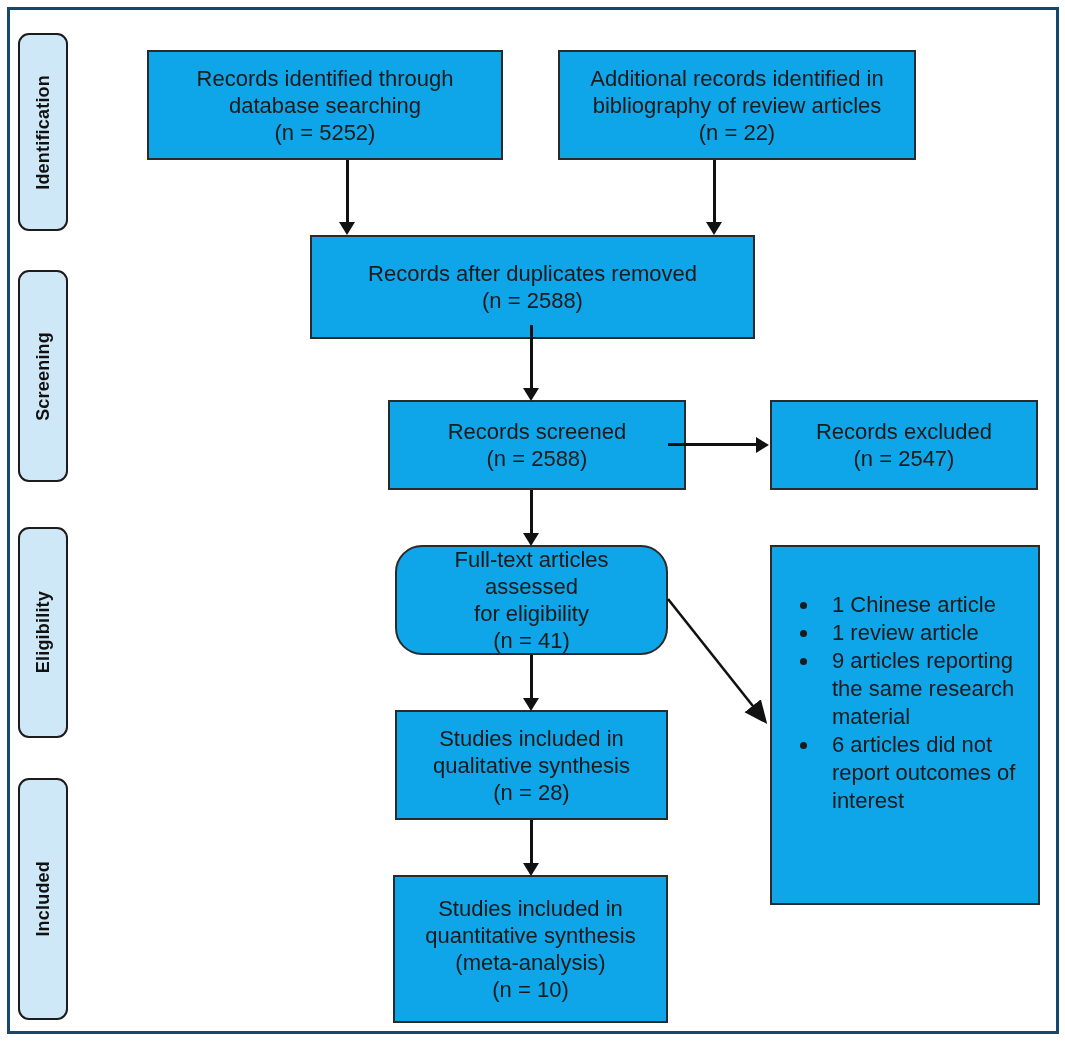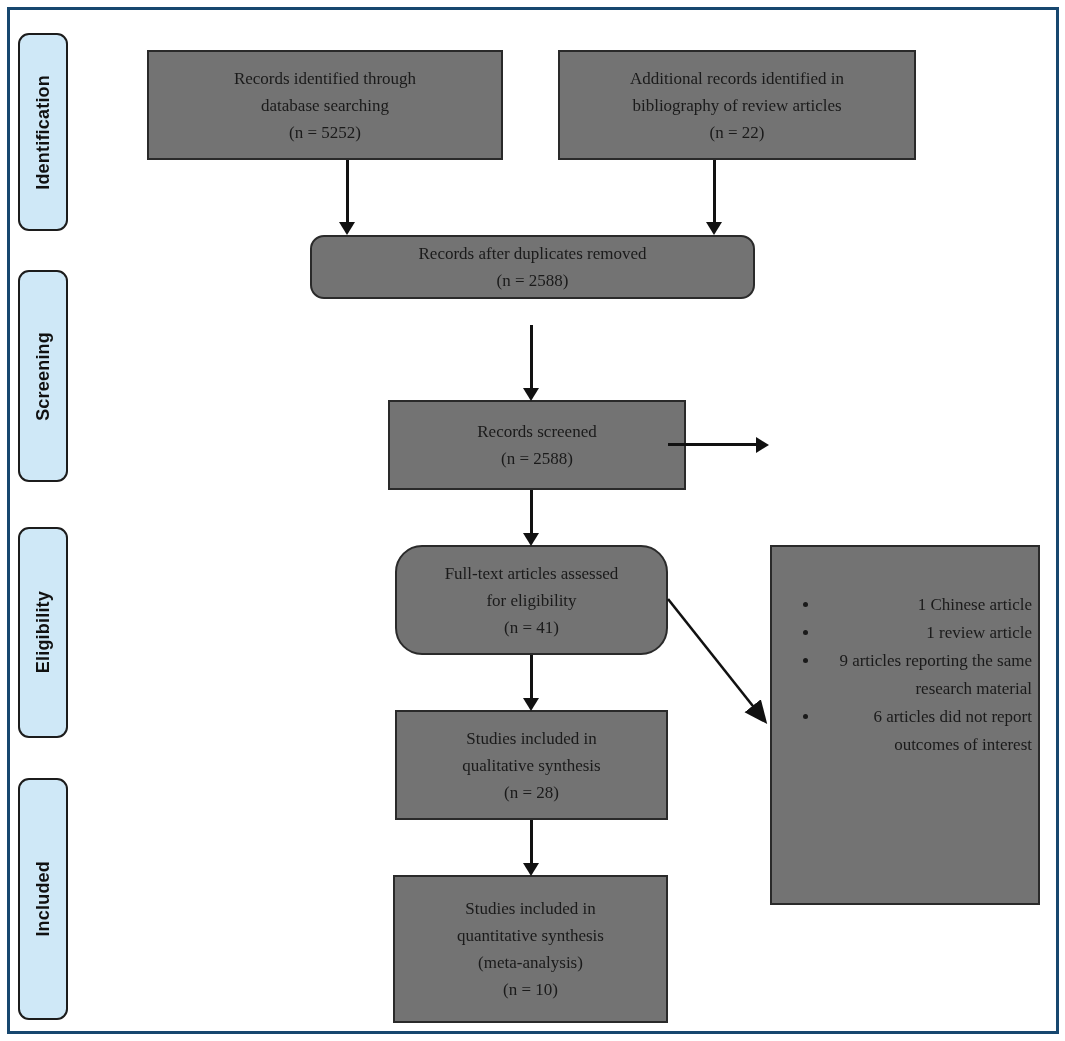--- a/index.html
+++ b/index.html
@@ -44,47 +44,46 @@
     color: #111;
     white-space: nowrap;
   }
   #stage-identification { top: 33px;  height: 198px; }
   #stage-screening      { top: 270px; height: 212px; }
   #stage-eligibility    { top: 527px; height: 211px; }
   #stage-included       { top: 778px; height: 242px; }
   
   .node {
     position: absolute;
-    background: #737373;
+    background: #0ea5e9;
     border: 2px solid #2a2a2a;
     display: flex; align-items: center; justify-content: center;
     text-align: center;
-    font-size: 17px;
+    font-size: 22px;
     line-height: 27px;
     white-space: pre-line;
     padding: 4px 8px;
-    font-family: Liberation Serif, serif;
   }
   #box-db        { left: 147px; top: 50px;  width: 356px; height: 110px; }
   #box-bib       { left: 558px; top: 50px;  width: 358px; height: 110px; }
-  #box-dedup     { left: 310px; top: 235px; width: 445px; height: 64px; border-radius: 14px;  }
+  #box-dedup     { left: 310px; top: 235px; width: 445px; height: 104px;  }
   #box-screened  { left: 388px; top: 400px; width: 298px; height: 90px;  }
   #box-excluded  { left: 770px; top: 400px; width: 268px; height: 90px;  }
   #box-fulltext  { left: 395px; top: 545px; width: 273px; height: 110px; border-radius: 27px; }
   #box-qual      { left: 395px; top: 710px; width: 273px; height: 110px; }
   #box-quant     { left: 393px; top: 875px; width: 275px; height: 148px; }
   #box-ft-excl   {
     left: 770px; top: 545px; width: 270px; height: 360px;
     display: block; text-align: center;
     padding: 14px 6px 8px 6px;
     line-height: 28px;
   }
   #box-ft-excl .reasons {
     list-style: disc outside;
-    text-align: right;
+    text-align: left;
     margin: 2px 0 0 0;
     padding-left: 42px;
     white-space: normal;
   }
   #box-ft-excl .reasons li {
     padding-left: 12px;
     line-height: 28px;
   }
   
   .vline, .hline { position: absolute; background: #111; }
@@ -126,20 +125,22 @@
   <div class="node" id="box-db">Records identified through
 database searching
 (n = 5252)</div>
   <div class="node" id="box-bib">Additional records identified in
 bibliography of review articles
 (n = 22)</div>
   <div class="node" id="box-dedup">Records after duplicates removed
 (n = 2588)</div>
   <div class="node" id="box-screened">Records screened
 (n = 2588)</div>
+  <div class="node" id="box-excluded">Records excluded
+(n = 2547)</div>
   <div class="node" id="box-fulltext">Full-text articles assessed
 for eligibility
 (n = 41)</div>
 
   <div class="node" id="box-ft-excl">
     <ul class="reasons">
       <li>1 Chinese article</li>
       <li>1 review article</li>
       <li>9 articles reporting the same research material</li>
       <li>6 articles did not report outcomes of interest</li>

